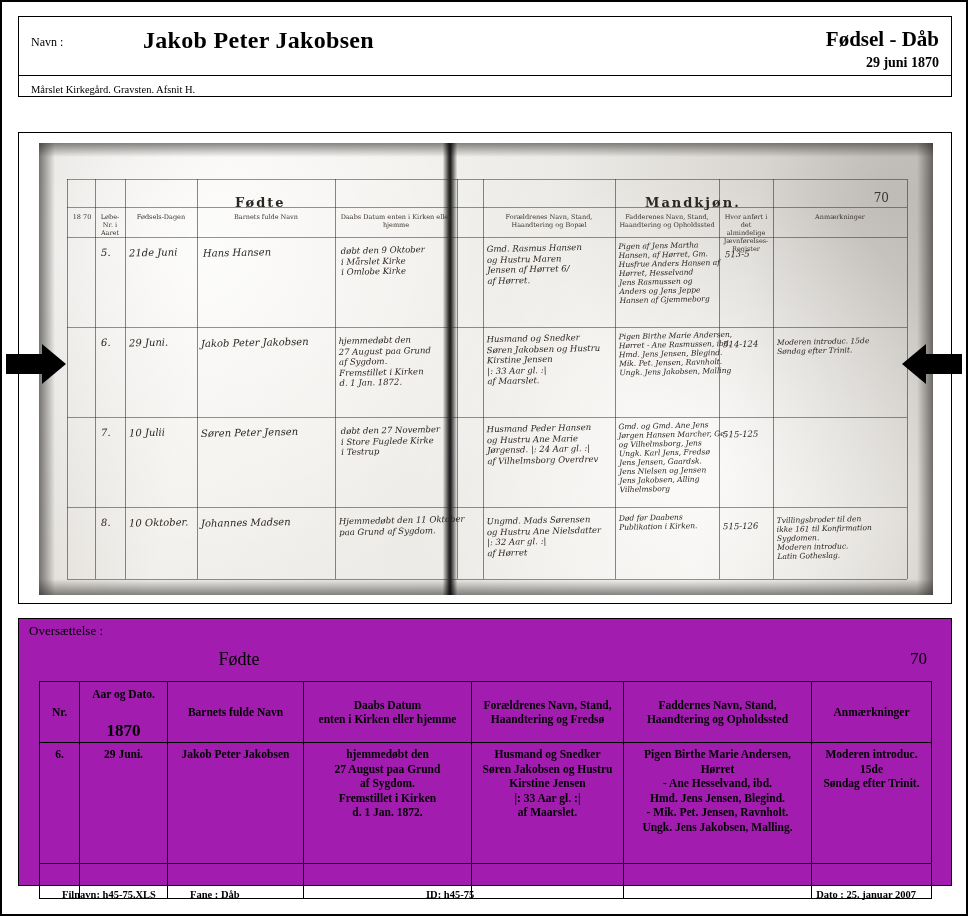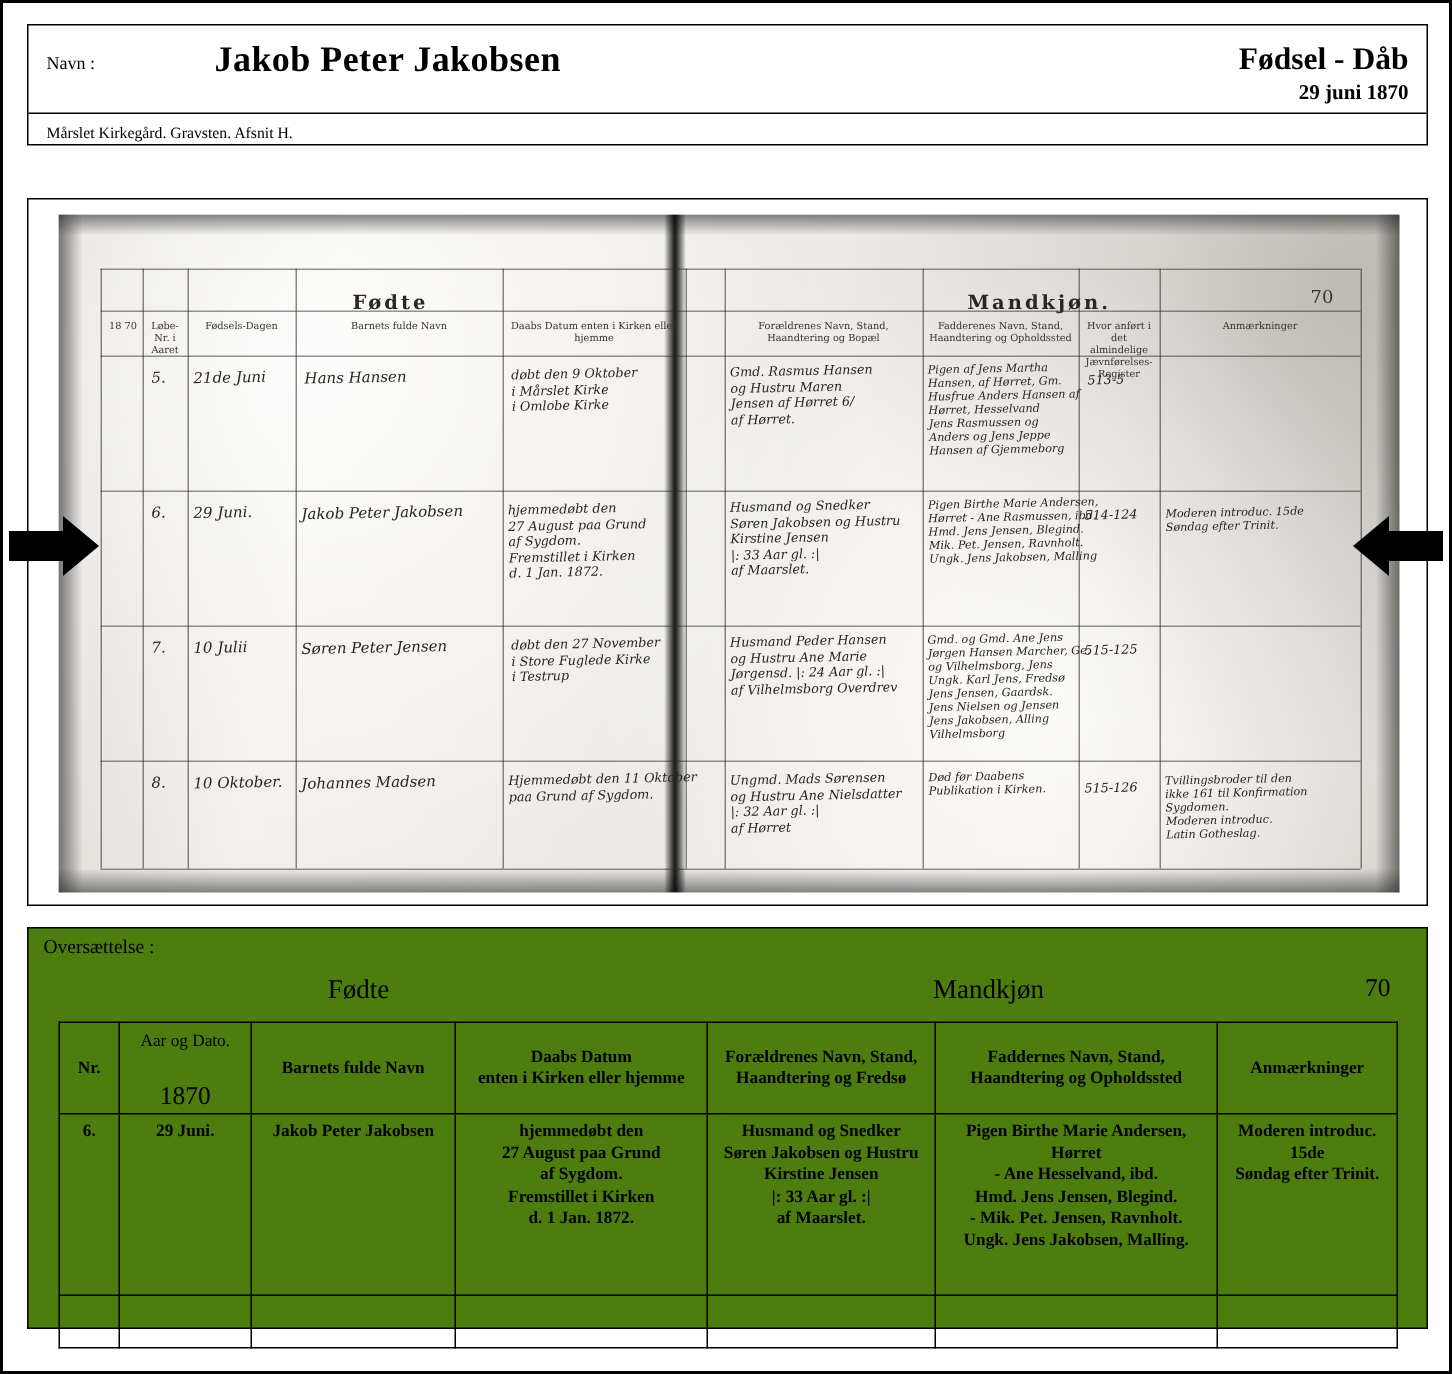--- a/index.html
+++ b/index.html
@@ -232,21 +232,21 @@
 
   
   .trans {
     position: absolute;
     left: 16px;
     top: 616px;
     width: 934px;
     height: 268px;
     box-sizing: border-box;
     border: 1px solid #000;
-    background: #4d7c0f;
+    background: #a21caf;
   }
   .trans-label {
     position: absolute;
     left: 10px;
     top: 4px;
     font-size: 13px;
   }
   .trans-titles {
     position: absolute;
     left: 0;
@@ -293,21 +293,21 @@
     text-align: center;
   }
   table.grid th {
     font-weight: bold;
     height: 52px;
     vertical-align: middle;
     line-height: 14px;
   }
   table.grid th.yearcell {
     position: relative;
-    font-weight: normal;
+    font-weight: bold;
   }
   .yeartext {
     display: block;
     font-size: 17px;
     font-family: "Liberation Serif", serif;
     margin-top: 23px;
   }
   table.grid td {
     height: 112px;
     font-weight: bold;
@@ -491,21 +491,20 @@
   <div class="arrow right">
     <svg width="62" height="44" viewBox="0 0 62 44" aria-hidden="true">
       <polygon points="62,12 26,12 26,2 2,22 26,42 26,32 62,32" fill="#000"></polygon>
     </svg>
   </div>
 
   <div class="trans">
     <div class="trans-label">Oversættelse :</div>
     <div class="trans-titles">
       <div class="t1">Fødte</div>
-      <div class="t2">Mandkjøn</div>
       <div class="t3">70</div>
     </div>
 
     <table class="grid">
       <colgroup>
         <col style="width:40px">
         <col style="width:88px">
         <col style="width:136px">
         <col style="width:168px">
         <col style="width:152px">
@@ -558,14 +557,29 @@
           <td></td>
           <td></td>
           <td></td>
           <td></td>
           <td></td>
         </tr>
       </tbody>
     </table>
   </div>
 
+  <div class="footer">
+    <span class="f-file">
+      <span>Filnavn:</span>
+      <span>h45-75.XLS</span>
+    </span>
+    <span class="f-fane">Fane : Dåb</span>
+    <span class="f-id">
+      <span>ID:</span>
+      <span>h45-75</span>
+    </span>
+    <span class="f-date">
+      <span>Dato :</span>
+      <span>25. januar 2007</span>
+    </span>
+  </div>
 
 </div>
 
 </body></html>

